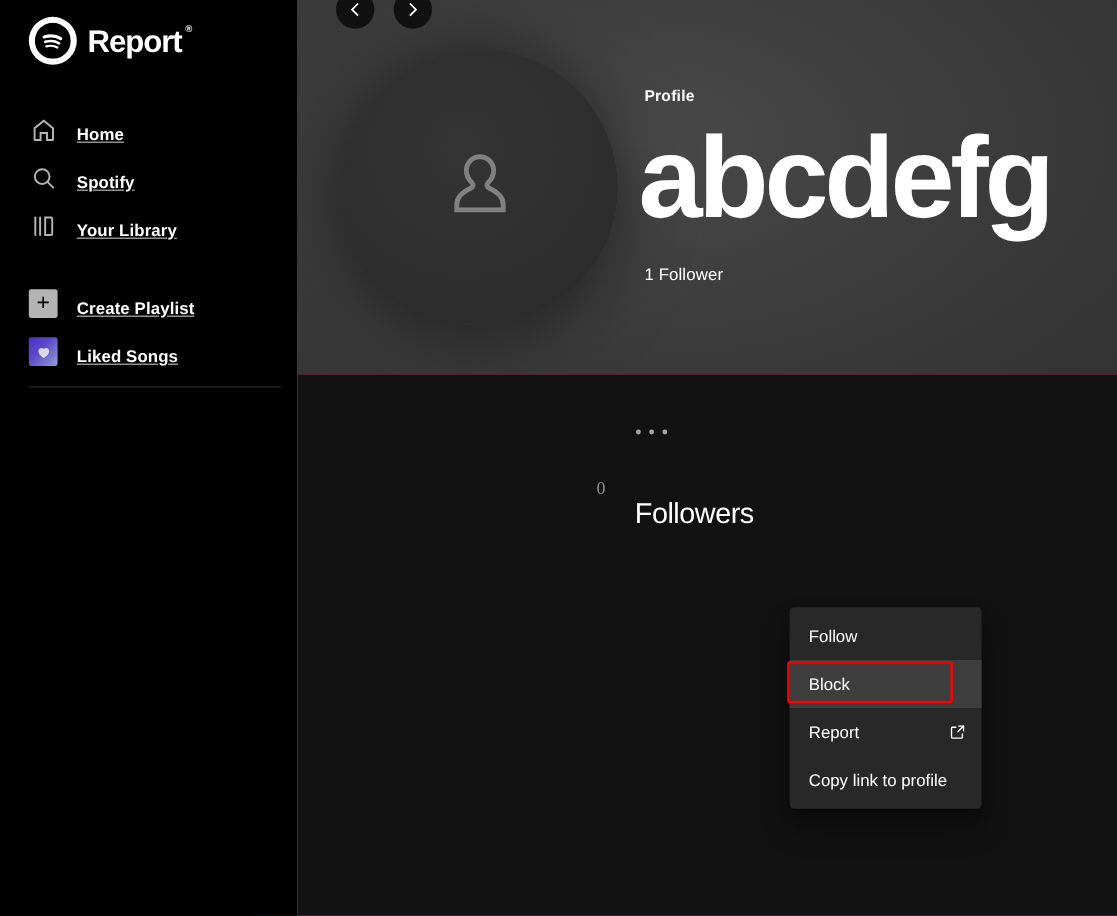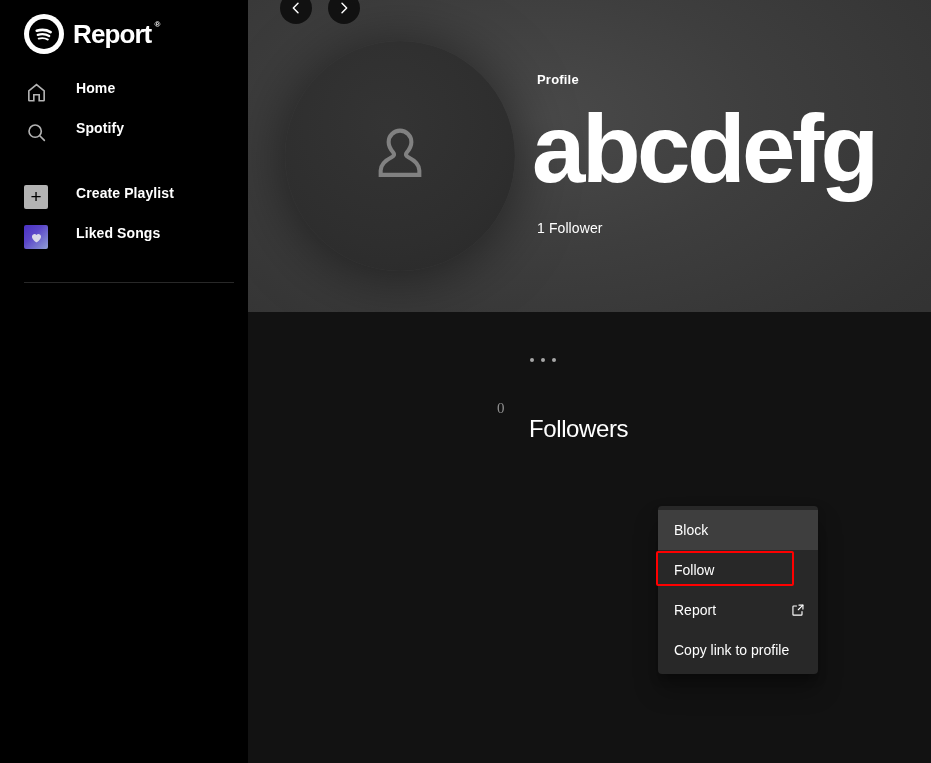--- a/index.html
+++ b/index.html
@@ -54,26 +54,27 @@
     position: absolute;
     top: 1px; right: -8px;
     font-size: 8px;
     font-weight: 700;
   }
 
   .nav-main { margin-top: 26px; }
 
   .nav-item {
     display: flex;
-    align-items: flex-start;
-    gap: 28px;
+    align-items: flex-end;
+    gap: 16px;
     height: 40px;
     padding-left: 24px;
     cursor: pointer;
     color: #b3b3b3;
+    text-decoration: underline;
   }
   .nav-label {
     font-size: 14px;
     font-weight: 700;
     color: #fff;
     letter-spacing: 0.1px;
   }
   .nav-ico {
     width: 24px; height: 24px;
     display: flex; align-items: center; justify-content: center;
@@ -311,20 +312,30 @@
       <div class="nav-item">
         <span class="nav-ico">
           <svg width="23" height="23" viewBox="0 0 24 24" fill="none" stroke="#b3b3b3" stroke-width="1.7">
             <circle cx="10.6" cy="10.6" r="6.4"></circle>
             <line x1="15.4" y1="15.4" x2="20.2" y2="20.2" stroke-linecap="round"></line>
           </svg>
         </span>
         <span class="nav-label">Spotify</span>
       </div>
 
+      <div class="nav-item">
+        <span class="nav-ico">
+          <svg width="23" height="23" viewBox="0 0 24 24" fill="none" stroke="#b3b3b3" stroke-width="1.7">
+            <line x1="4.6" y1="4.4" x2="4.6" y2="19.6" stroke-linecap="round"></line>
+            <line x1="8.8" y1="4.4" x2="8.8" y2="19.6" stroke-linecap="round"></line>
+            <path d="M13.2 4.4h5.2c.5 0 .9.4.9.9v13.4c0 .5-.4.9-.9.9h-5.2z"></path>
+          </svg>
+        </span>
+        <span class="nav-label">Your Library</span>
+      </div>
     </nav>
 
     <nav class="nav-lower">
 
       <div class="nav-item">
         <span class="tile tile-create">
           <span class="plus">+</span>
         </span>
         <span class="nav-label">Create Playlist</span>
       </div>
@@ -384,26 +395,26 @@
       </button>
 
       <div class="stray-zero">0</div>
 
       <h2 class="section-title">Followers</h2>
 
     </div>
 
     <div class="ctx-menu">
 
+      <div class="ctx-item">
+        <span>Follow</span>
+      </div>
+
       <div class="ctx-item is-active">
         <span>Block</span>
-      </div>
-
-      <div class="ctx-item">
-        <span>Follow</span>
       </div>
 
       <div class="ctx-item">
         <span>Report</span>
         <span class="ctx-ext">
           <svg width="16" height="16" viewBox="0 0 24 24" fill="none" stroke="#fff" stroke-width="1.7" stroke-linecap="round" stroke-linejoin="round">
             <path d="M13.4 4.6H19.4V10.6"></path>
             <path d="M19.4 4.6 12.4 11.6"></path>
             <path d="M18 14.4v4.2c0 .6-.5 1-1 1H5.4c-.55 0-1-.4-1-1V7c0-.55.45-1 1-1H9.8"></path>
           </svg>

